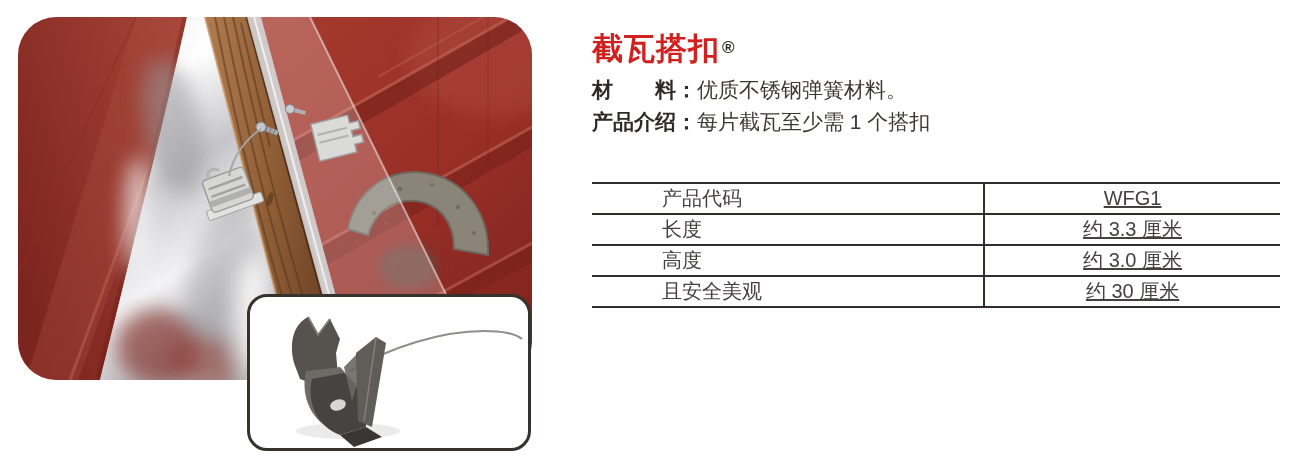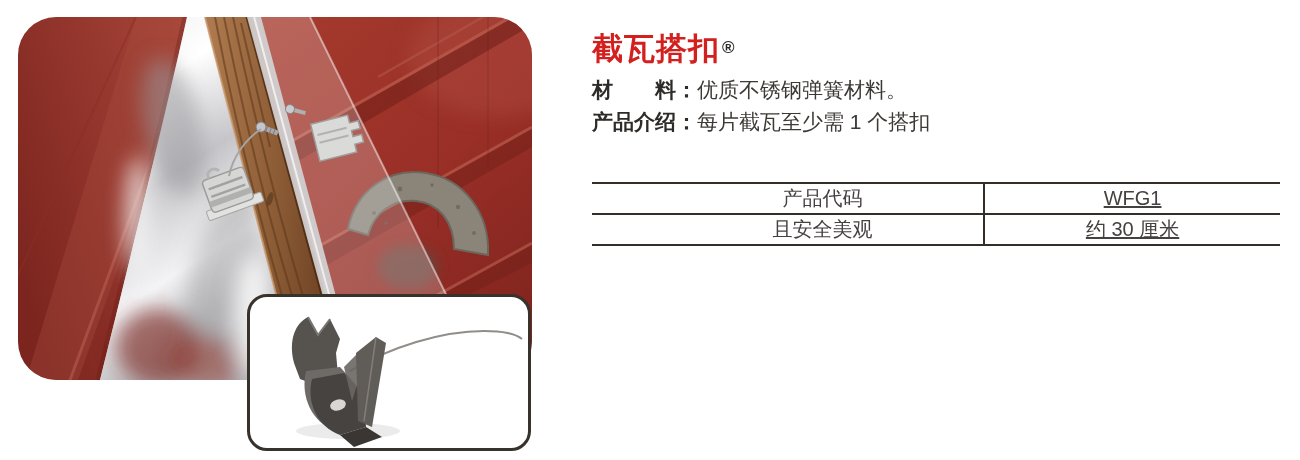--- a/index.html
+++ b/index.html
@@ -20,21 +20,21 @@
   .title { font-size:31px; font-weight:bold; color:#d2201e; letter-spacing:1px; }
   .reg { font-size:17px; font-weight:bold; color:#2b2926; vertical-align:super; margin-left:2px; }
   .section-heading { font-size:25px; font-weight:bold; color:#2d2a27; letter-spacing:1px; margin-top:18px; }
   .desc { font-size:21px; color:#3d3a36; line-height:31px; text-indent:2em; margin-top:16px; }
   .attr { font-size:21px; color:#3d3a36; line-height:32px; }
   .attr .lbl { font-weight:bold; color:#2d2a27; }
 
   table.spec { width:100%; border-collapse:collapse; table-layout:fixed;
                margin-top:44px; font-size:20px; color:#454140; }
   table.spec td { border-top:2px solid #332e2a; border-bottom:2px solid #332e2a;
-                  height:26px; padding:1px 0;text-align:center; }
+                  height:26px; padding:1px 0; }
   table.spec td.c1 { width:57%; padding-left:70px; border-right:2px solid #332e2a; }
   table.spec td.c2 { text-align:center;text-decoration:underline; }
 </style>
 </head>
 <body>
 
 <div class="page">
 
   <div class="photo-wrap">
     <svg width="514" height="363" viewBox="0 0 514 363">
@@ -203,19 +203,27 @@
       <span class="lbl">产品介绍：</span><span>每片截瓦至少需 1 个搭扣</span>
     </div>
 
     <table class="spec">
       <tbody>
         <tr>
           <td class="c1">产品代码</td>
           <td class="c2">WFG1</td>
         </tr>
         <tr>
+          <td class="c1">长度</td>
+          <td class="c2">约 3.3 厘米</td>
+        </tr>
+        <tr>
+          <td class="c1">高度</td>
+          <td class="c2">约 3.0 厘米</td>
+        </tr>
+        <tr>
           <td class="c1">且安全美观</td>
           <td class="c2">约 30 厘米</td>
         </tr>
       </tbody>
     </table>
   </div>
 </div>
 
 </body></html>

